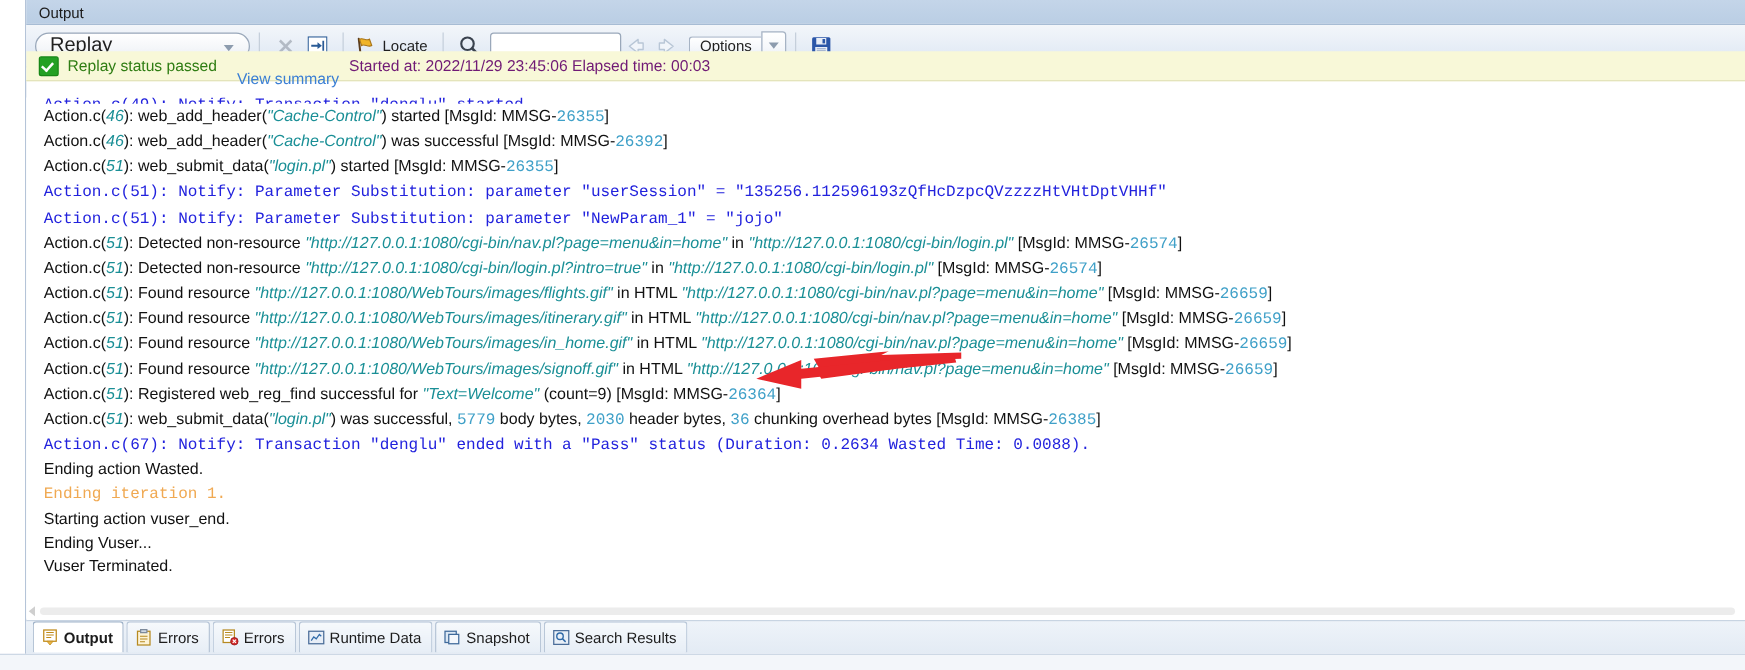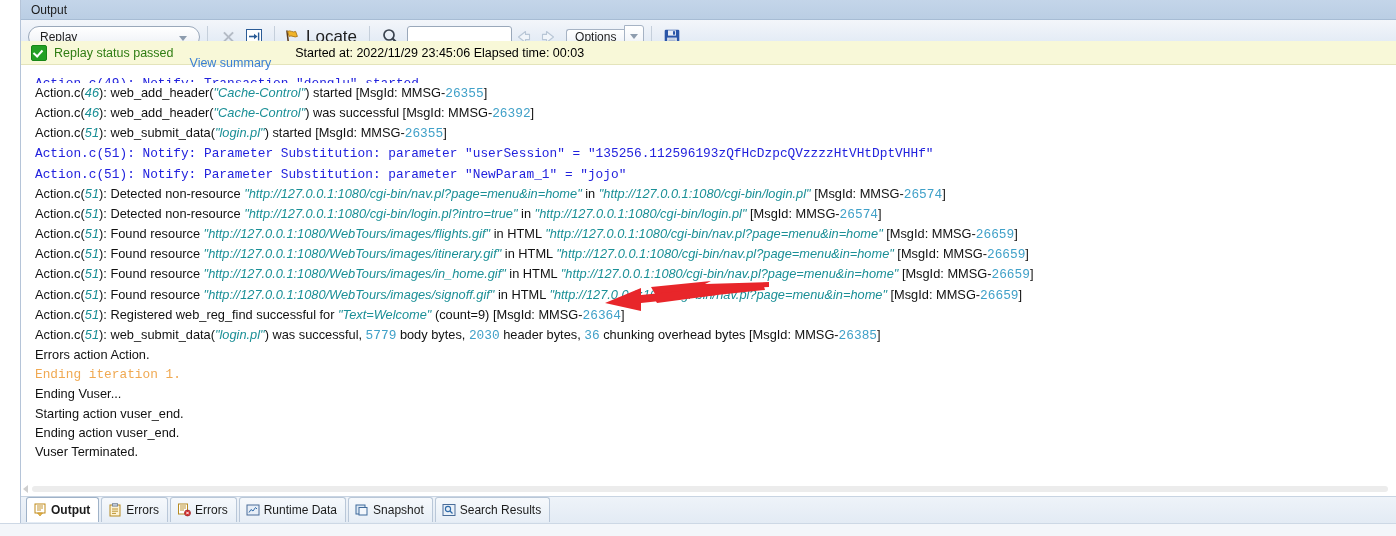--- a/index.html
+++ b/index.html
@@ -61,21 +61,21 @@
     height: 22px;
     border: 1px solid #9aa8ba;
     border-radius: 11px;
     background: linear-gradient(to bottom, #ffffff 0%, #f4f6f9 60%, #e9eef4 100%);
     display: flex;
     align-items: center;
     box-sizing: border-box;
     position: relative;
   }
   .combo .combo-text {
-    font-size: 12px;
+    font-size: 16px;
     color: #1f1f1f;
     padding-left: 11px;
   }
   .tri-down {
     width: 0; height: 0;
     border-left: 4px solid transparent;
     border-right: 4px solid transparent;
     border-top: 5px solid #8d9cae;
   }
   .combo .tri-down {
@@ -110,21 +110,21 @@
   .icon-x::before { transform: rotate(45deg); }
   .icon-x::after  { transform: rotate(-45deg); }
 
   .locate-btn {
     display: flex;
     align-items: center;
     height: 24px;
     padding: 0 5px 0 3px;
   }
   .locate-btn .lbl {
-    font-size: 17px;
+    font-size: 12px;
     color: #1f1f1f;
     margin-left: 4px;
   }
   .search-field {
     width: 105px;
     height: 21px;
     border: 1px solid #9aa8ba;
     border-radius: 3px;
     background: #ffffff;
     box-sizing: border-box;
@@ -185,21 +185,21 @@
     content: "";
     position: absolute;
     left: 3px; top: 2px;
     width: 4px; height: 7px;
     border: solid #ffffff;
     border-width: 0 2px 2px 0;
     transform: rotate(42deg);
   }
   .status-passed { color: #2f7d13; }
   .view-summary { color: #3b7fd4; margin-left: 16px; margin-top: 20px; }
-  .started-at { color: #000000; margin-left: 24px; }
+  .started-at { color: #701a75; margin-left: 8px; }
 
   
   .log-area {
     position: absolute;
     left: 21px; top: 78px;
     width: 1375px; height: 404px;
     background: #ffffff;
     overflow: hidden;
     box-sizing: border-box;
   }
@@ -405,25 +405,25 @@
         <div class="log-line"><span class="c-blue">Action.c(51): Notify: Parameter Substitution: parameter "userSession" = "135256.112596193zQfHcDzpcQVzzzzHtVHtDptVHHf"</span></div>
         <div class="log-line"><span class="c-blue">Action.c(51): Notify: Parameter Substitution: parameter "NewParam_1" = "jojo"</span></div>
         <div class="log-line"><span class="c-dark">Action.c(</span><span class="c-teal">51</span><span class="c-dark">): Detected non-resource </span><span class="c-teal">"http://127.0.0.1:1080/cgi-bin/nav.pl?page=menu&amp;in=home"</span><span class="c-dark"> in </span><span class="c-teal">"http://127.0.0.1:1080/cgi-bin/login.pl"</span><span class="c-dark">     [MsgId: MMSG-</span><span class="c-msgid">26574</span><span class="c-dark">]</span></div>
         <div class="log-line"><span class="c-dark">Action.c(</span><span class="c-teal">51</span><span class="c-dark">): Detected non-resource </span><span class="c-teal">"http://127.0.0.1:1080/cgi-bin/login.pl?intro=true"</span><span class="c-dark"> in </span><span class="c-teal">"http://127.0.0.1:1080/cgi-bin/login.pl"</span><span class="c-dark">  [MsgId: MMSG-</span><span class="c-msgid">26574</span><span class="c-dark">]</span></div>
         <div class="log-line"><span class="c-dark">Action.c(</span><span class="c-teal">51</span><span class="c-dark">): Found resource </span><span class="c-teal">"http://127.0.0.1:1080/WebTours/images/flights.gif"</span><span class="c-dark"> in HTML </span><span class="c-teal">"http://127.0.0.1:1080/cgi-bin/nav.pl?page=menu&amp;in=home"</span><span class="c-dark">     [MsgId: MMSG-</span><span class="c-msgid">26659</span><span class="c-dark">]</span></div>
         <div class="log-line"><span class="c-dark">Action.c(</span><span class="c-teal">51</span><span class="c-dark">): Found resource </span><span class="c-teal">"http://127.0.0.1:1080/WebTours/images/itinerary.gif"</span><span class="c-dark"> in HTML </span><span class="c-teal">"http://127.0.0.1:1080/cgi-bin/nav.pl?page=menu&amp;in=home"</span><span class="c-dark">     [MsgId: MMSG-</span><span class="c-msgid">26659</span><span class="c-dark">]</span></div>
         <div class="log-line"><span class="c-dark">Action.c(</span><span class="c-teal">51</span><span class="c-dark">): Found resource </span><span class="c-teal">"http://127.0.0.1:1080/WebTours/images/in_home.gif"</span><span class="c-dark"> in HTML </span><span class="c-teal">"http://127.0.0.1:1080/cgi-bin/nav.pl?page=menu&amp;in=home"</span><span class="c-dark">     [MsgId: MMSG-</span><span class="c-msgid">26659</span><span class="c-dark">]</span></div>
         <div class="log-line"><span class="c-dark">Action.c(</span><span class="c-teal">51</span><span class="c-dark">): Found resource </span><span class="c-teal">"http://127.0.0.1:1080/WebTours/images/signoff.gif"</span><span class="c-dark"> in HTML </span><span class="c-teal">"http://127.0.0.1:1080/cgi-bin/nav.pl?page=menu&amp;in=home"</span><span class="c-dark">     [MsgId: MMSG-</span><span class="c-msgid">26659</span><span class="c-dark">]</span></div>
         <div class="log-line"><span class="c-dark">Action.c(</span><span class="c-teal">51</span><span class="c-dark">): Registered web_reg_find successful for </span><span class="c-teal">"Text=Welcome"</span><span class="c-dark"> (count=9)</span><span class="c-dark">    [MsgId: MMSG-</span><span class="c-msgid">26364</span><span class="c-dark">]</span></div>
         <div class="log-line"><span class="c-dark">Action.c(</span><span class="c-teal">51</span><span class="c-dark">): web_submit_data(</span><span class="c-teal">"login.pl"</span><span class="c-dark">) was successful, </span><span class="c-msgid">5779</span><span class="c-dark"> body bytes, </span><span class="c-msgid">2030</span><span class="c-dark"> header bytes, </span><span class="c-msgid">36</span><span class="c-dark"> chunking overhead bytes</span><span class="c-dark">   [MsgId: MMSG-</span><span class="c-msgid">26385</span><span class="c-dark">]</span></div>
-        <div class="log-line"><span class="c-dark">Errors action Action.</span></div>
+        <div class="log-line"><span class="c-blue">Action.c(67): Notify: Transaction "denglu" ended with a "Pass" status (Duration: 0.2634 Wasted Time: 0.0088).</span></div>
+        <div class="log-line"><span class="c-dark">Ending action Wasted.</span></div>
         <div class="log-line"><span class="c-orange">Ending iteration 1.</span></div>
+        <div class="log-line"><span class="c-dark">Starting action vuser_end.</span></div>
         <div class="log-line"><span class="c-dark">Ending Vuser...</span></div>
-        <div class="log-line"><span class="c-dark">Starting action vuser_end.</span></div>
-        <div class="log-line"><span class="c-dark">Ending action vuser_end.</span></div>
         <div class="log-line"><span class="c-dark">Vuser Terminated.</span></div>
       </div>
   </div>
 
   <svg class="red-arrow" viewBox="0 0 180 36">
     <path d="M30 26 L62 13 L58 6 L118 0 L112 3 L176 1 L176 6 L118 8 L124 14 L64 22 L60 15 Z" fill="#e8262a"></path>
     <path d="M12 22 L48 7 L48 14 L170 2 L172 9 L48 22 L48 30 Z" fill="#e8262a"></path>
   </svg>
 
   <div class="hscroll">

